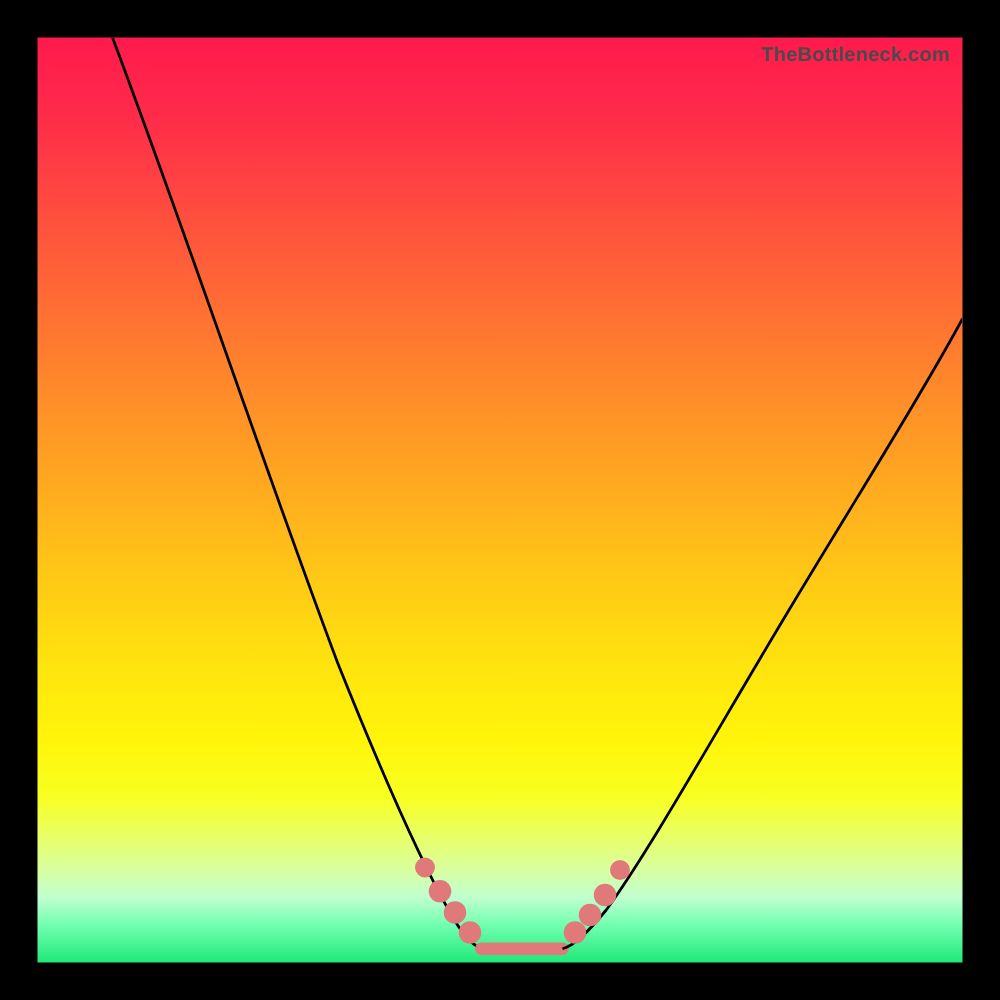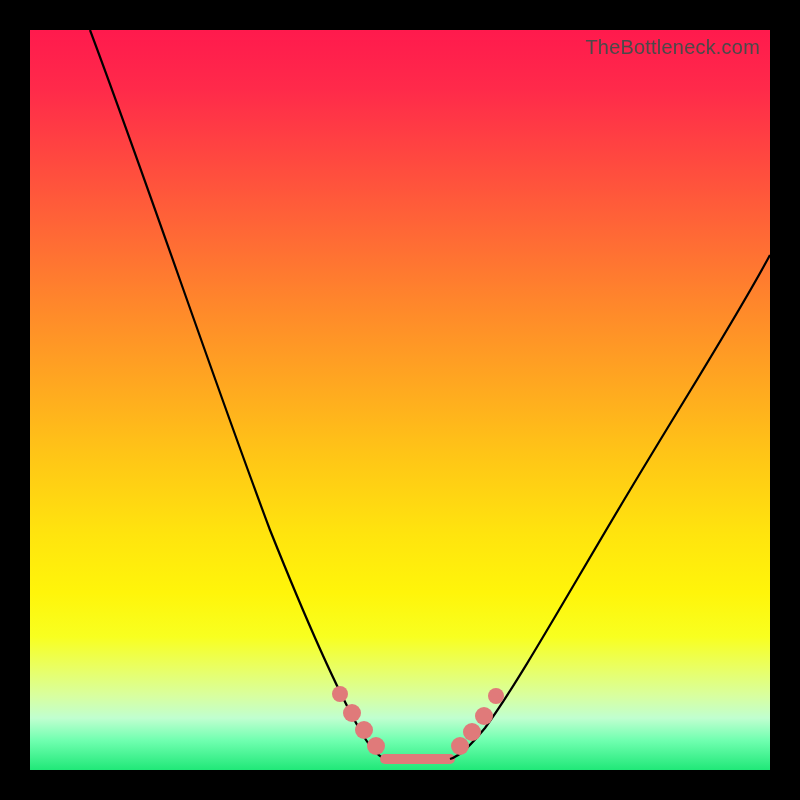--- a/index.html
+++ b/index.html
@@ -40,22 +40,22 @@
       #70ffb0 96%,
       #20e878 100%
     );
     overflow: hidden;
   }
   .attribution {
     position: absolute;
     top: 6px;
     right: 10px;
     color: #4a4a4a;
-    font-size: 20px;
-    font-weight: 400;
+    font-size: 16px;
+    font-weight: 700;
     letter-spacing: 0.2px;
     z-index: 5;
   }
   svg.curves {
     position: absolute;
     left: 0;
     top: 0;
     width: 740px;
     height: 740px;
   }

